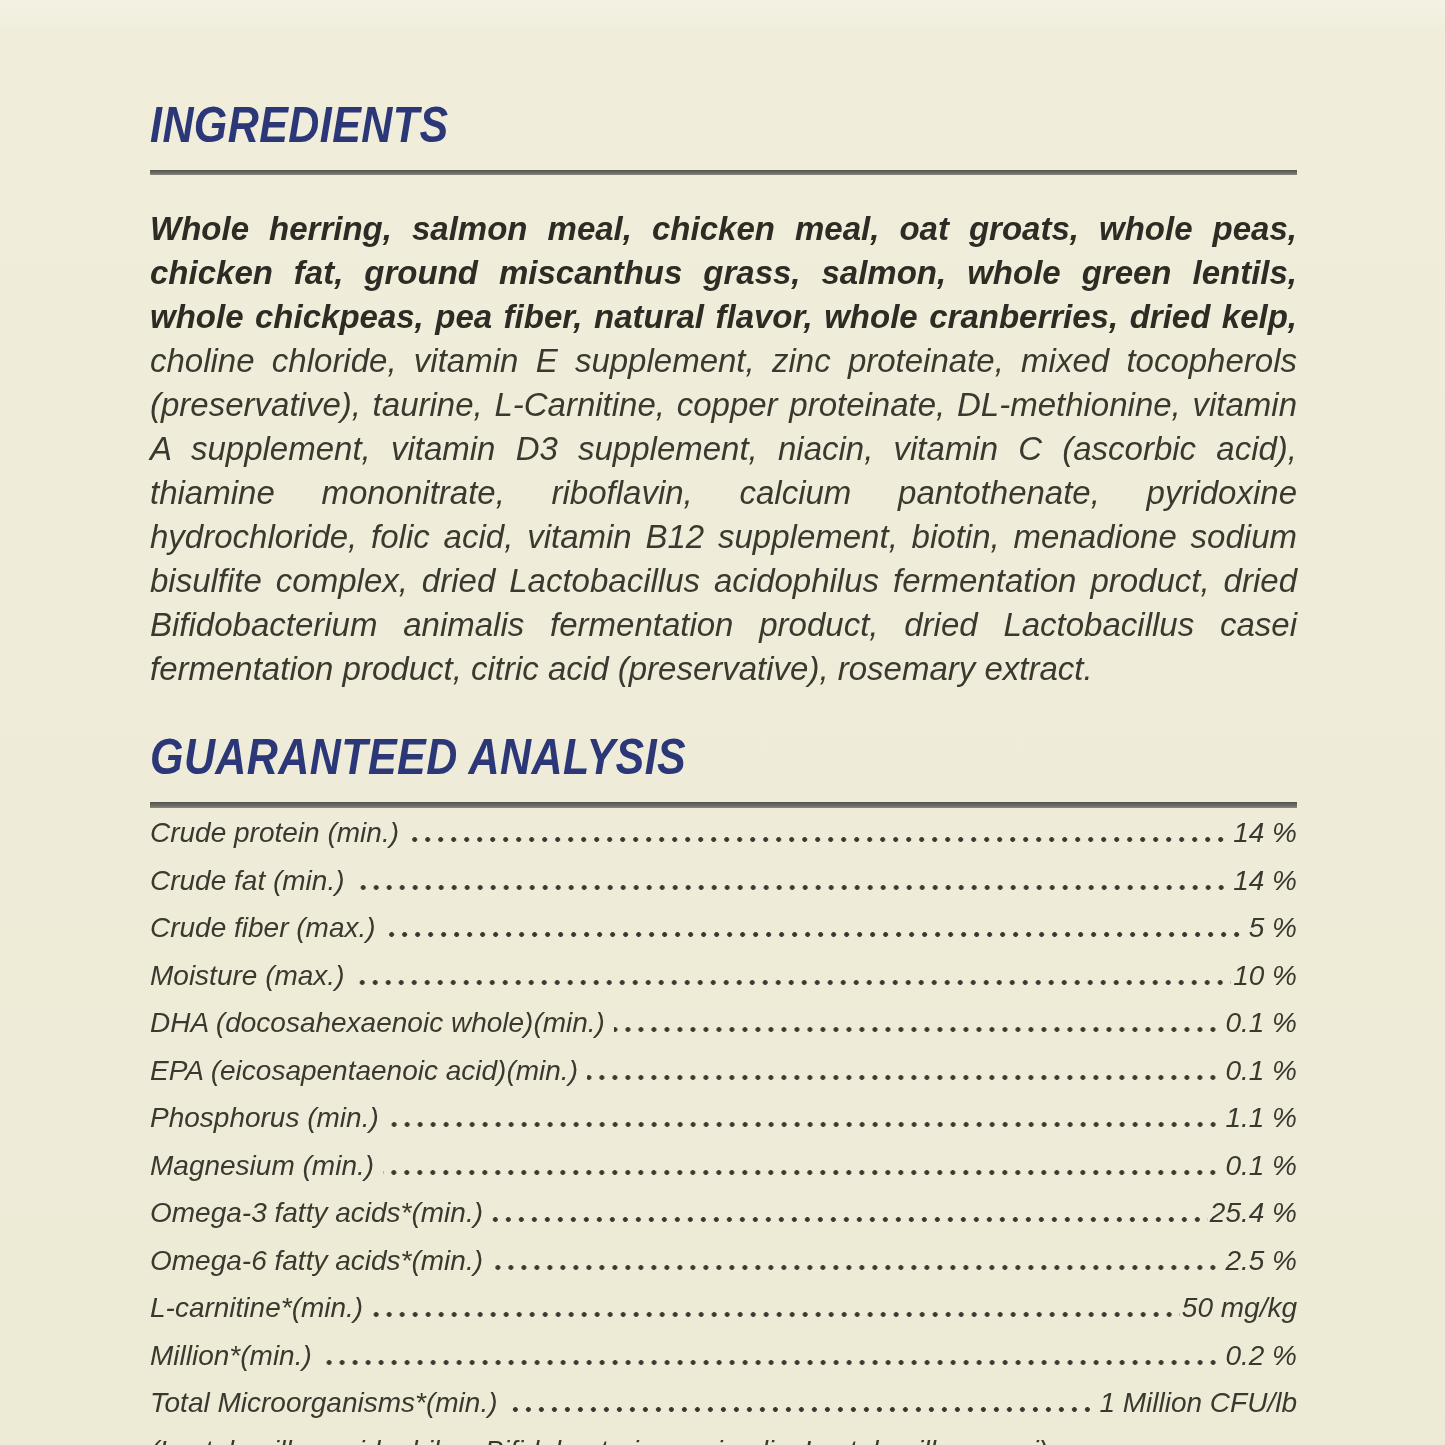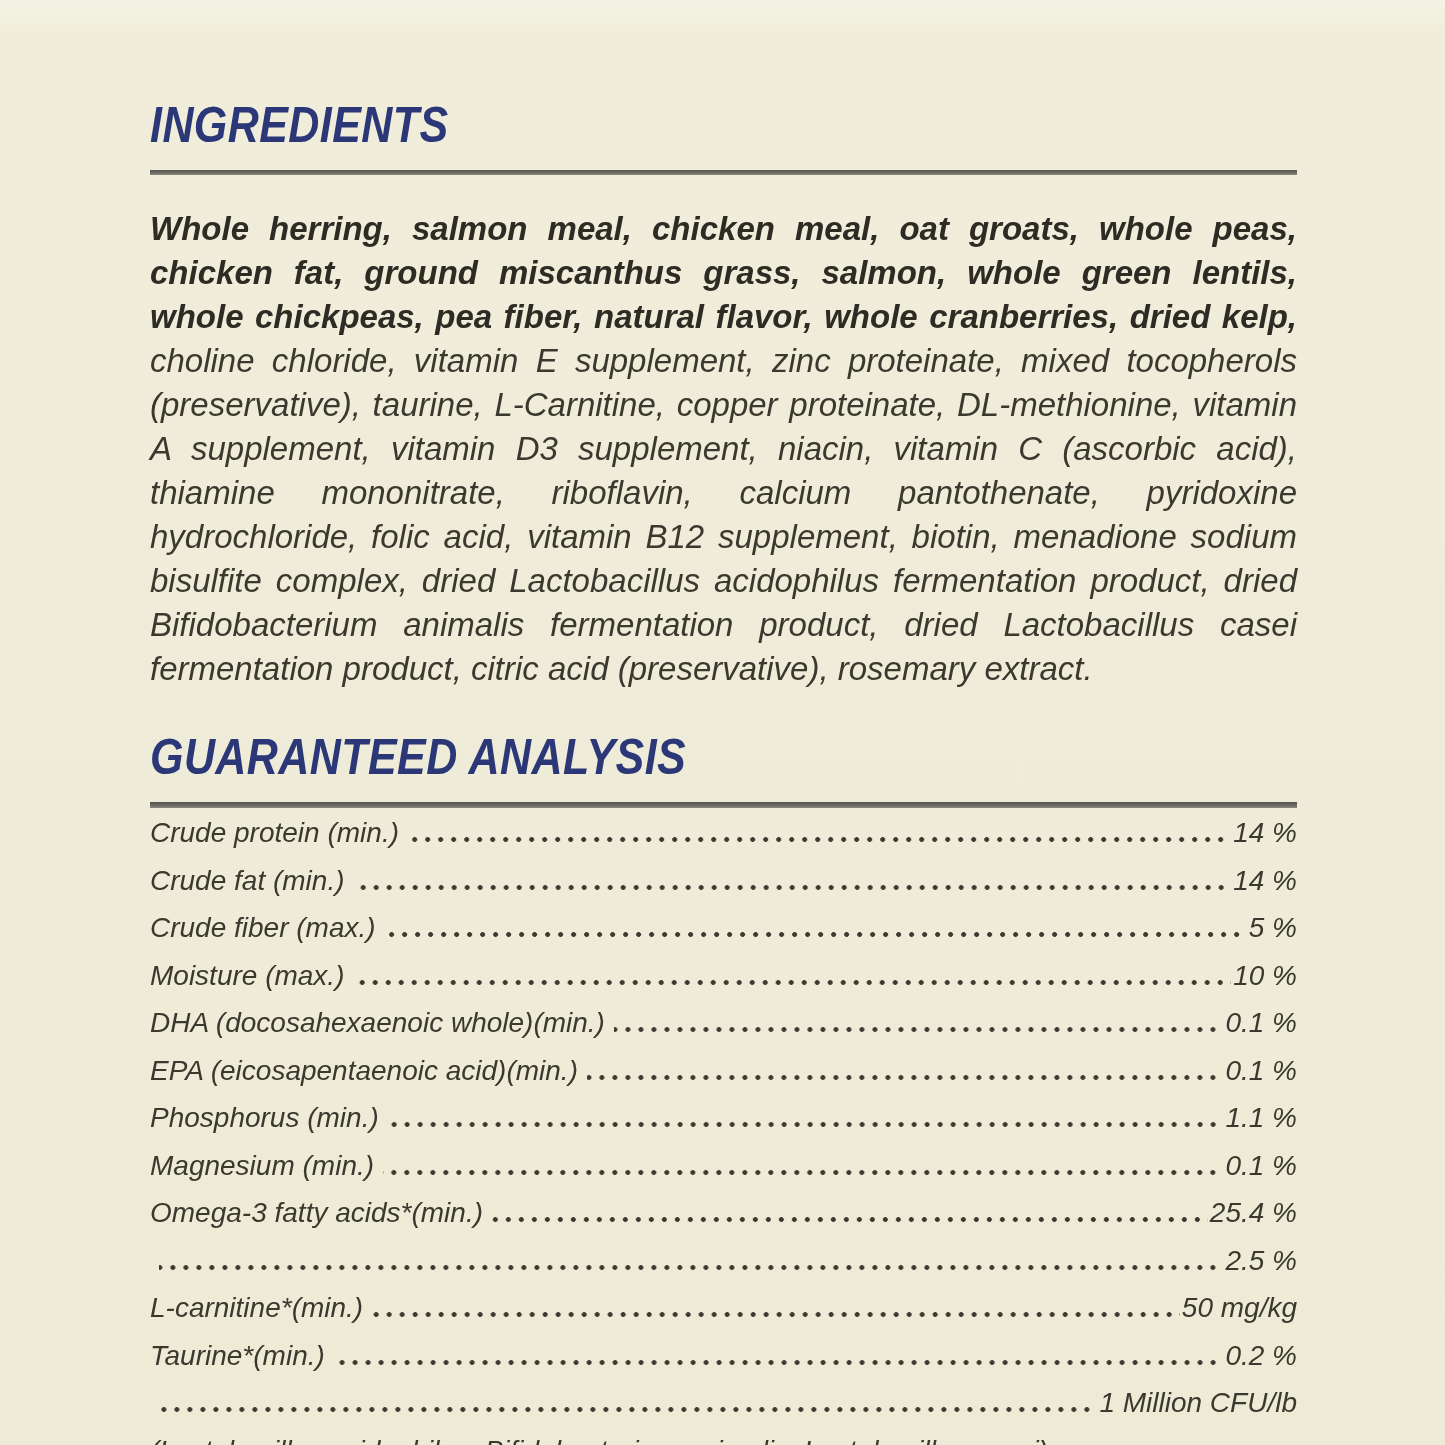--- a/index.html
+++ b/index.html
@@ -139,37 +139,39 @@
     <span class="ga-value">0.1 %</span>
   </div>
 
   <div class="ga-row">
     <span class="ga-label">Omega-3 fatty acids*(min.)</span>
     <span class="ga-leader"></span>
     <span class="ga-value">25.4 %</span>
   </div>
 
   <div class="ga-row">
+    <span class="ga-label">Omega-6 fatty acids*(min.)</span>
     <span class="ga-leader"></span>
     <span class="ga-value">2.5 %</span>
   </div>
 
   <div class="ga-row">
     <span class="ga-label">L-carnitine*(min.)</span>
     <span class="ga-leader"></span>
     <span class="ga-value">50 mg/kg</span>
   </div>
 
   <div class="ga-row">
-    <span class="ga-label">Taurine*(min.)</span>
+    <span class="ga-label">Million*(min.)</span>
     <span class="ga-leader"></span>
     <span class="ga-value">0.2 %</span>
   </div>
 
   <div class="ga-row">
+    <span class="ga-label">Total Microorganisms*(min.)</span>
     <span class="ga-leader"></span>
     <span class="ga-value">1 Million CFU/lb</span>
   </div>
 </div>
 
     <p class="ga-note">(Lactobacillus acidophilus, Bifidobacterium animalis, Lactobacillus casei)</p>
 
   </section>
 
 </div>

